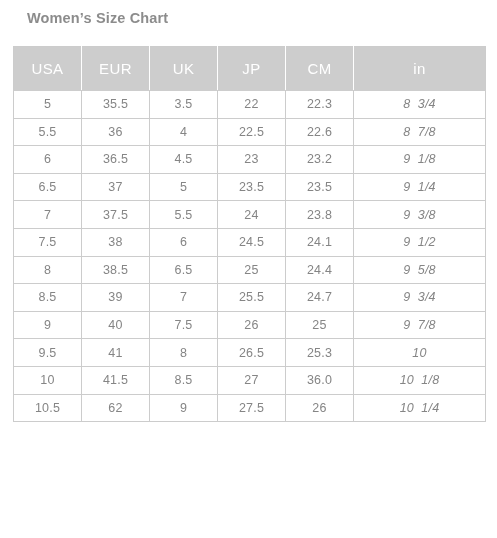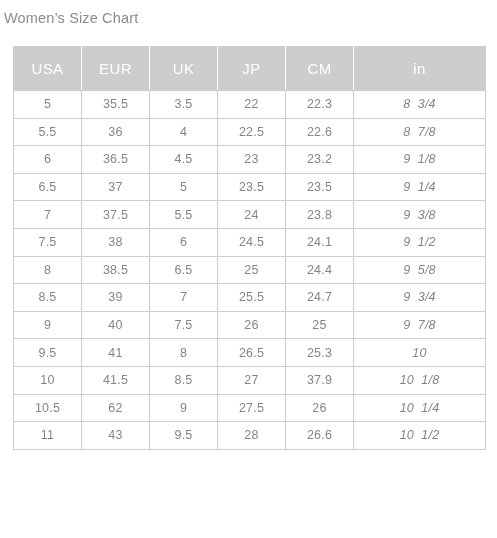--- a/index.html
+++ b/index.html
@@ -10,26 +10,26 @@
     width: 497px;
     height: 538px;
     background: #ffffff;
     font-family: "Liberation Sans", sans-serif;
     -webkit-font-smoothing: antialiased;
     overflow: hidden;
   }
 
   #page-title {
     position: absolute;
-    left: 4px;
+    left: 27px;
     top: 10px;
     font-size: 14.5px;
     color: #8c8c8c;
     letter-spacing: 0.15px;
-    font-weight: 400;
+    font-weight: 700;
     white-space: nowrap;
   }
 
   #size-table-wrap {
     position: absolute;
     left: 13px;
     top: 46px;
     width: 472px;
   }
 
@@ -184,34 +184,26 @@
           <td>8</td>
           <td>26.5</td>
           <td>25.3</td>
           <td>10</td>
         </tr>
         <tr>
           <td>10</td>
           <td>41.5</td>
           <td>8.5</td>
           <td>27</td>
-          <td>37.9</td>
+          <td>36.0</td>
           <td>10  1/8</td>
         </tr>
         <tr>
           <td>10.5</td>
           <td>62</td>
           <td>9</td>
           <td>27.5</td>
           <td>26</td>
           <td>10  1/4</td>
         </tr>
-        <tr>
-          <td>11</td>
-          <td>43</td>
-          <td>9.5</td>
-          <td>28</td>
-          <td>26.6</td>
-          <td>10  1/2</td>
-        </tr>
       </tbody>
   </table>
 </div>
 
 </body></html>

